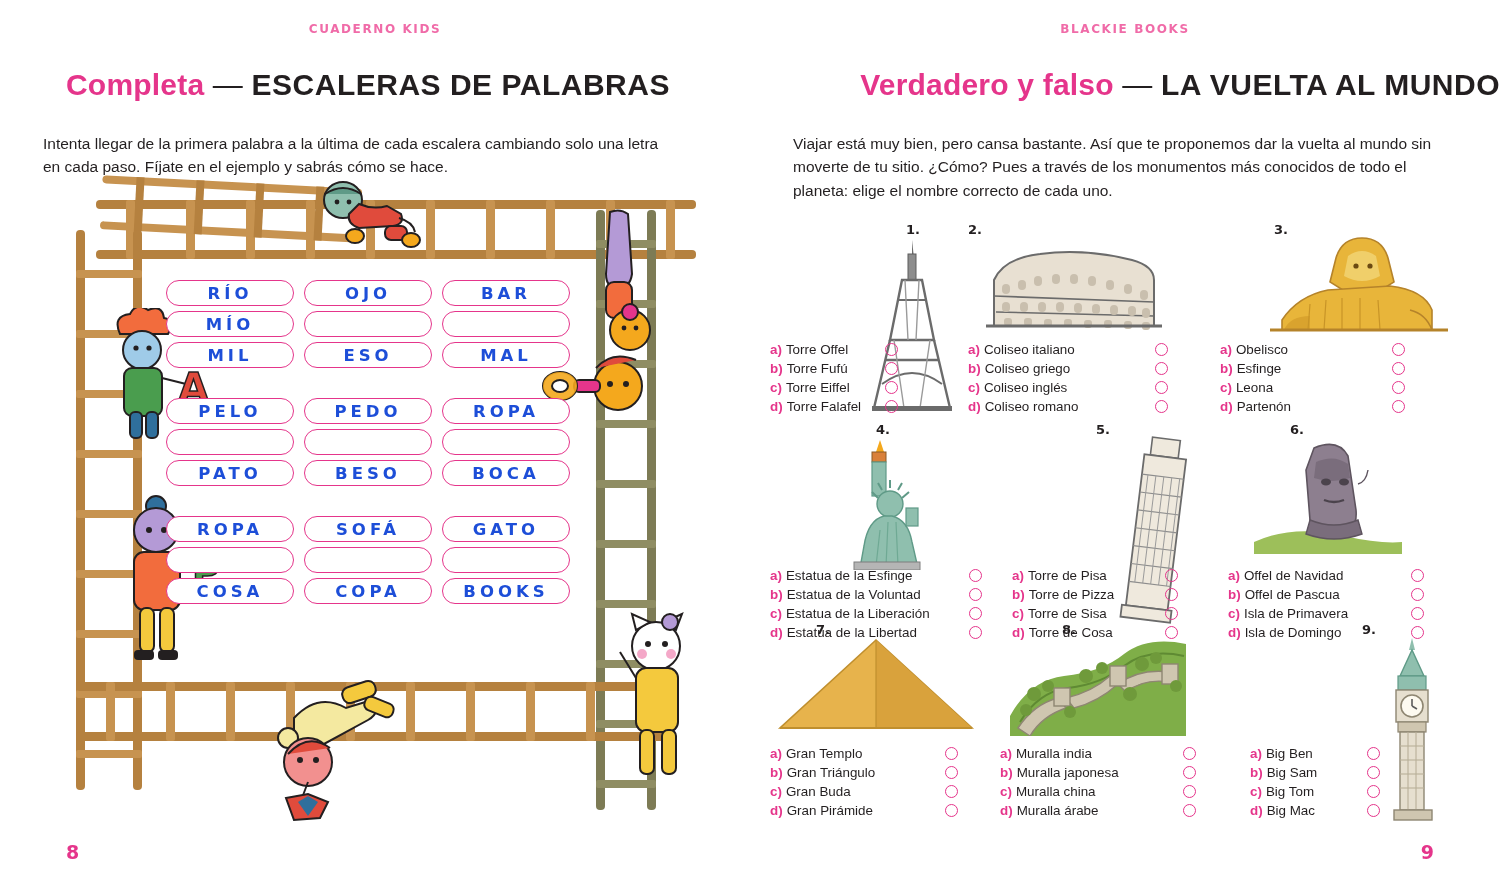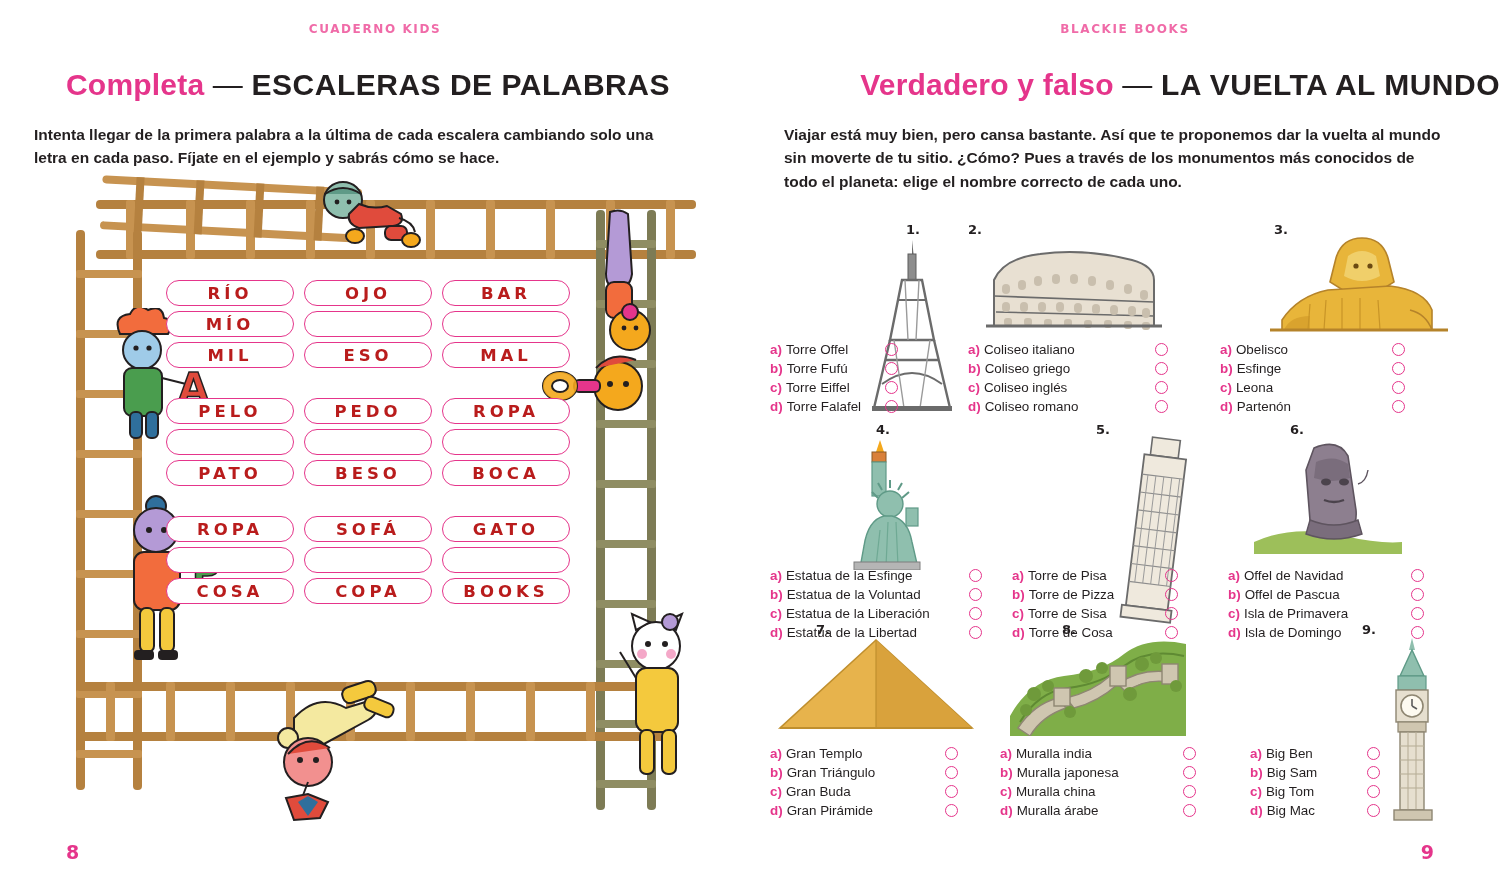--- a/index.html
+++ b/index.html
@@ -34,26 +34,25 @@
     font-weight:bold;
     letter-spacing:0.2px;
     line-height:1.1;
   }
   .page-right h1.title{padding-left:66px;text-align:right;}
   .title .pink{color:#e5358b;font-weight:bold;}
   .title .dash{color:#231f20;font-weight:normal;}
   .title .upper{color:#231f20;font-weight:bold;letter-spacing:0.5px;}
 
   p.intro{
-    margin:4px;
+    margin:13px;
     padding:18px 70px 0 30px;
     font-size:15.5px;
     line-height:1.5;
     color:#231f20;
-    font-weight:bold;
   }
   .page-right p.intro{padding-right:50px;}
 
   
   .illus{
     position:absolute;
     left:56px; top:190px;
     width:660px;height:640px;
   }
   .rung{position:absolute;background:#c08e49;border-radius:2px;}
@@ -91,21 +90,21 @@
   .word-group{margin-bottom:30px;}
   .word-row{display:flex;gap:10px;margin-bottom:5px;}
   .cell{
     width:128px;height:26px;
     border:1.6px solid #e5358b;
     border-radius:13px;
     display:flex;align-items:center;justify-content:center;
     font-size:16.5px;
     letter-spacing:4px;
     font-weight:bold;
-    color:#b91c1c;
+    color:#1d4ed8;
     background:#fff;
     box-sizing:border-box;
     font-family:"DejaVu Sans", sans-serif;
   }
   .cell.empty{color:transparent;}
 
   
   .char{position:absolute;}
 
   .pagenum{

